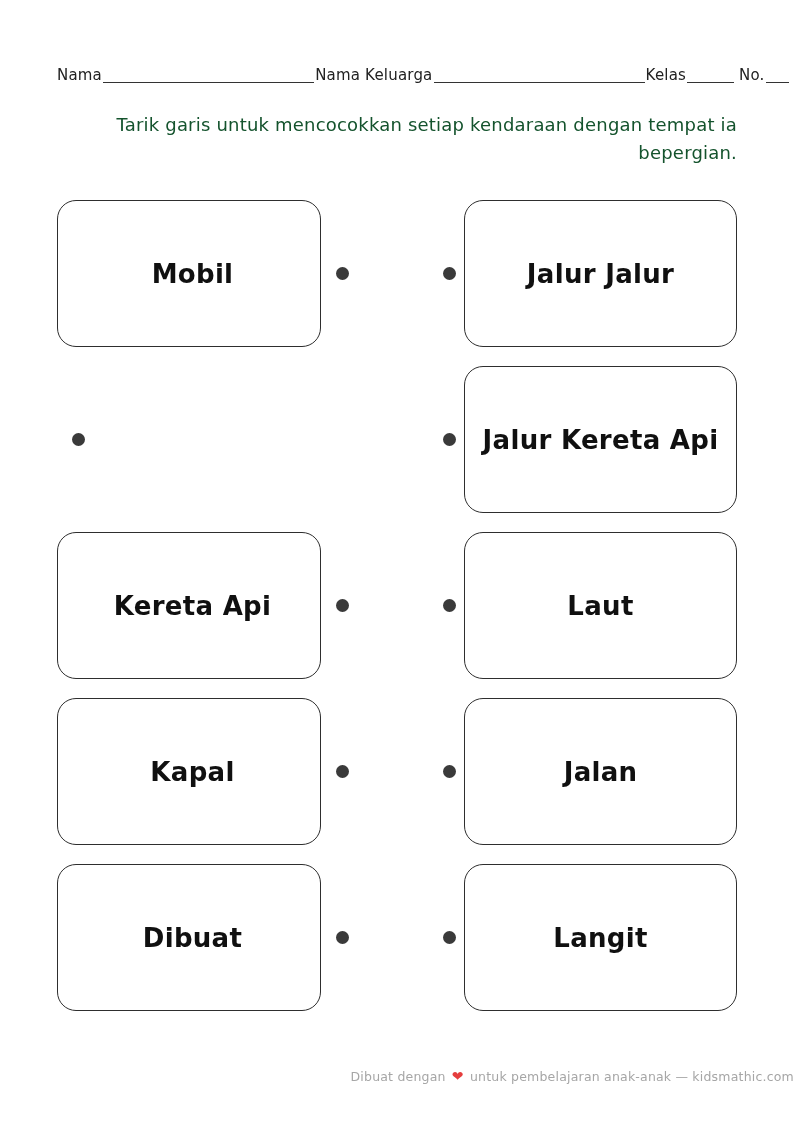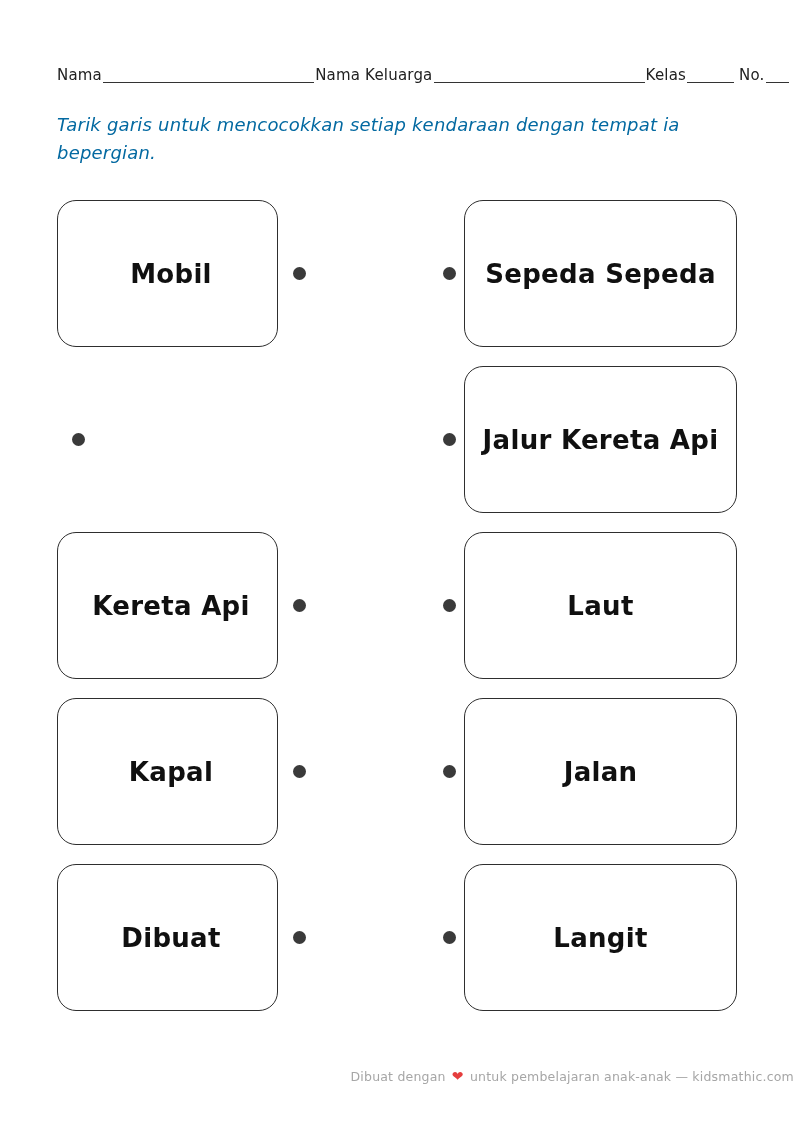--- a/index.html
+++ b/index.html
@@ -31,26 +31,25 @@
   }
   .line-1 { flex: 9 1 0; }
   .line-2 { flex: 9 1 0; }
   .line-3 { flex: 2 1 0; }
   .line-4 { flex: 1 1 0; }
   .hdr .gap { margin-left: 4px; }
   
   .instruction {
     position: absolute;
     top: 111px; left: 57px; right: 57px;
-    text-align: left;
+    text-align: right;
     font-size: 18px;
     line-height: 1.55;
-    color: #0369a1;
+    color: #14532d;
     letter-spacing: 0.2px;
-    font-style: italic;
   }
   
   .match-area {
     position: absolute;
     top: 200px; left: 57px;
     width: 680px;
   }
   .match-row {
     display: flex;
     align-items: stretch;
@@ -63,21 +62,21 @@
     background: #ffffff;
     display: flex;
     align-items: center;
     justify-content: center;
     font-weight: bold;
     font-size: 26px;
     color: #101010;
     text-align: center;
     letter-spacing: 0.3px;
   }
-  .card-left  { width: 221px; flex: none; padding-left: 7px; }
+  .card-left  { width: 264px; flex: none; padding-left: 7px; }
   .card-right { width: 273px; flex: none; }
   .dot-zone { display: flex; align-items: center; flex: 1 1 auto; }
   .dot {
     width: 13px; height: 13px;
     border-radius: 50%;
     background: #3a3a3a;
     flex: none;
   }
   .dot-left  { margin-left: 15px; }
   .dot-right { margin-left: auto; margin-right: 8px; }
@@ -114,21 +113,21 @@
 
   <p class="instruction">Tarik garis untuk mencocokkan setiap kendaraan dengan tempat ia bepergian.</p>
 
   <div class="match-area" id="match-area">
       <div class="match-row">
         <div class="card card-left">Mobil</div>
         <div class="dot-zone">
           <div class="dot dot-left"></div>
           <div class="dot dot-right"></div>
         </div>
-        <div class="card card-right">Sepeda Sepeda</div>
+        <div class="card card-right">Jalur Jalur</div>
       </div>
       <div class="match-row">
         <div class="dot-zone">
           <div class="dot dot-left"></div>
           <div class="dot dot-right"></div>
         </div>
         <div class="card card-right">Jalur Kereta Api</div>
       </div>
       <div class="match-row">
         <div class="card card-left">Kereta Api</div>

